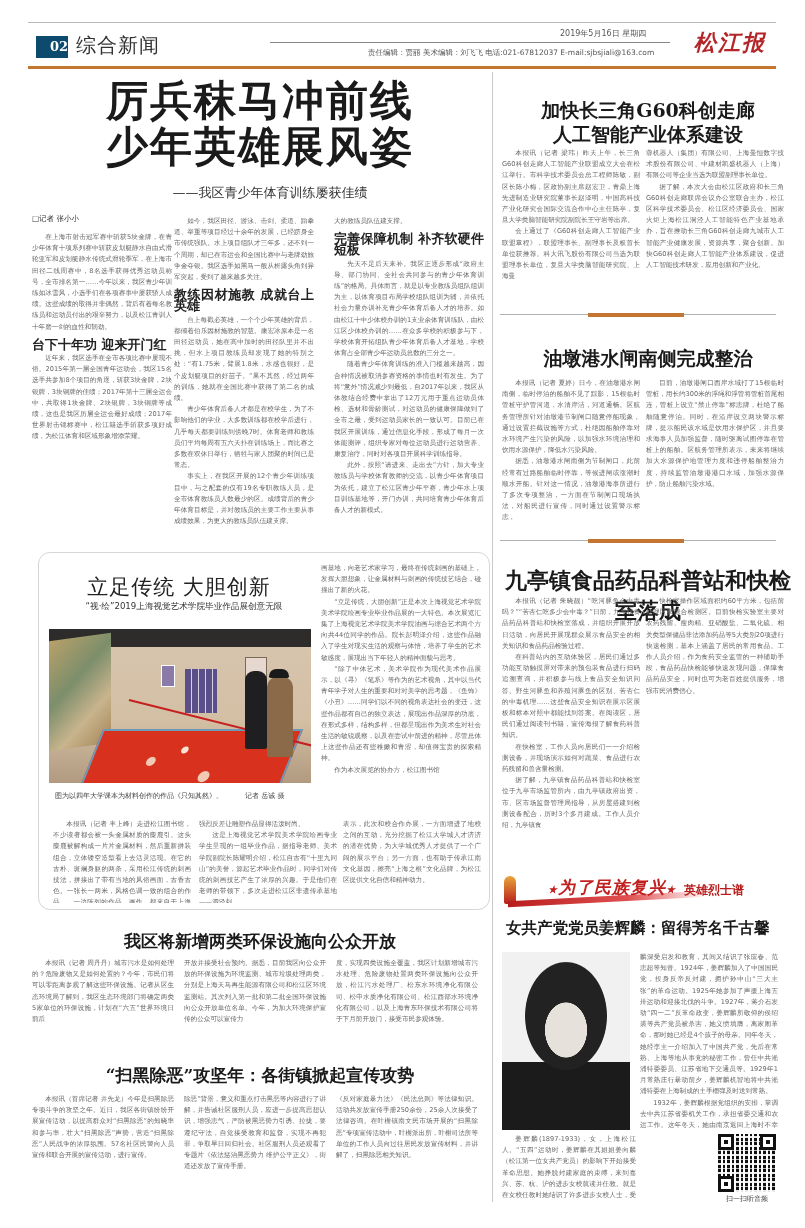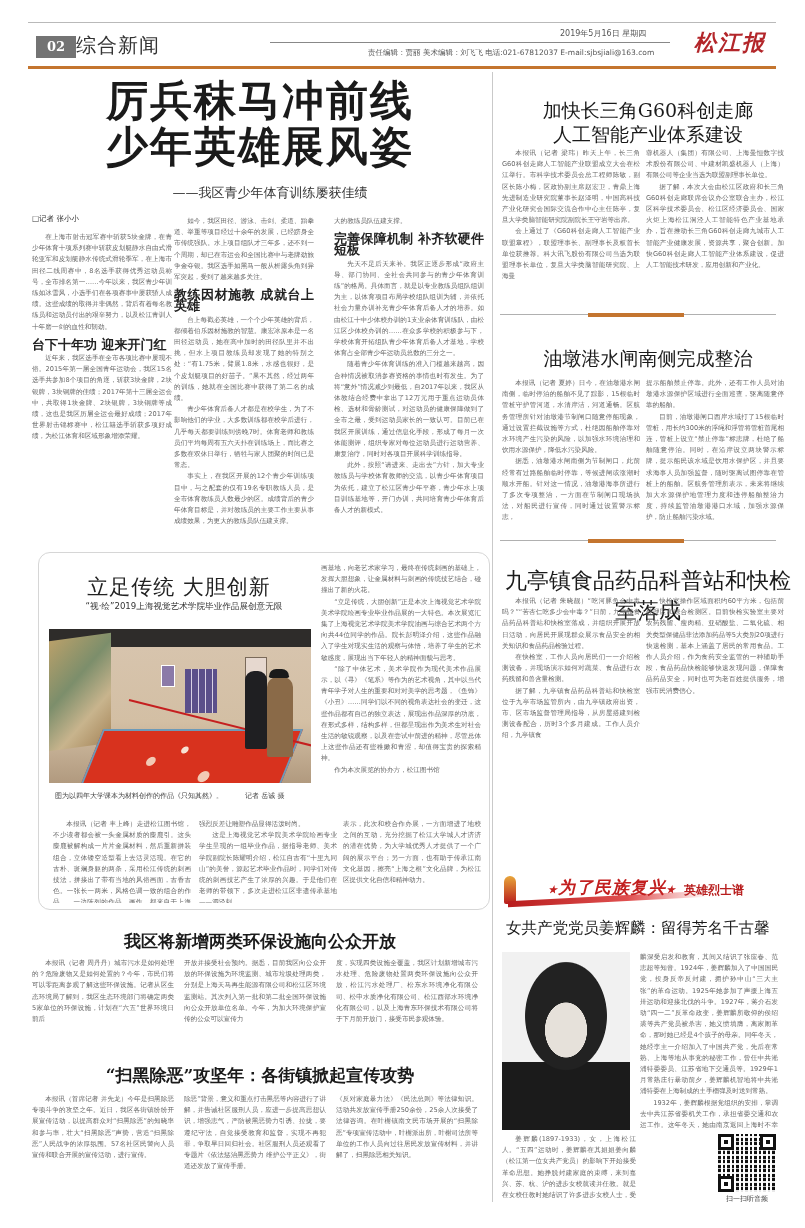--- a/index.html
+++ b/index.html
@@ -1,21 +1,21 @@
 <!DOCTYPE html>
 <html><head>
 <meta charset="utf-8">
 <style>
   * { box-sizing: border-box; margin: 0; padding: 0; }
   html, body { width: 805px; height: 1228px; background: #ffffff; overflow: hidden; }
   body { position: relative; font-family: "DejaVu Sans", sans-serif; color: #222; }
 
   
   .top-rule { position: absolute; left: 28px; top: 22px; width: 748px; height: 1px; background: #b9b9b9; }
-  .page-num { position: absolute; left: 36px; top: 36px; width: 40px; height: 22px; background: #737373; color: #fff; font-family: "DejaVu Serif", serif; font-size: 13px; font-weight: bold; text-align: center; line-height: 22px; }
+  .page-num { position: absolute; left: 36px; top: 36px; width: 32px; height: 22px; background: #0c4a6e; color: #fff; font-family: "DejaVu Serif", serif; font-size: 13px; font-weight: bold; text-align: right; line-height: 22px; }
   .section-title { position: absolute; left: 60px; top: 32px; font-family: "DejaVu Serif", serif; font-size: 20px; color: #333; letter-spacing: 1px; margin-left: 16px; }
   .mast-line { position: absolute; left: 270px; top: 42px; width: 400px; height: 1px; background: #888; }
   .mast-date { position: absolute; left: 560px; top: 28px; font-size: 8px; color: #555; }
   .mast-editors { position: absolute; left: 368px; top: 48px; font-size: 7.5px; color: #555; white-space: nowrap; }
   .mast-logo { position: absolute; left: 694px; top: 28px; font-family: "DejaVu Serif", serif; font-style: italic; font-weight: bold; font-size: 22px; color: #b3262a; letter-spacing: 2px; }
   .orange-rule { position: absolute; left: 28px; top: 66px; width: 748px; height: 3px; background: #c4752f; }
 
   
   .txt { font-family: "DejaVu Sans", sans-serif; font-size: 6.6px; line-height: 11.2px; color: #666; text-align: justify; overflow: hidden; }
   .txt p { text-indent: 2em; }
@@ -41,21 +41,21 @@
   .ph-man1 { position: absolute; left: 196px; top: 42px; width: 22px; height: 78px; background: #1f1f22; border-radius: 9px 9px 2px 2px; }
   .ph-man2 { position: absolute; left: 218px; top: 48px; width: 26px; height: 80px; background: #8a6a48; border-radius: 10px 10px 2px 2px; }
   .ph-hat { position: absolute; left: 220px; top: 40px; width: 20px; height: 9px; background: #1a1a1a; border-radius: 8px 8px 2px 2px; }
   .art-caption { position: absolute; left: 16px; top: 238px; font-size: 7px; color: #444; }
   .art-credit { position: absolute; left: 206px; top: 238px; font-size: 7px; color: #444; }
   .art-right { position: absolute; left: 282px; top: 10px; width: 160px; }
   .art-bottom { position: absolute; top: 266px; width: 138px; }
 
   
   .vrule-r { position: absolute; left: 492px; top: 72px; width: 1px; height: 1130px; background: #c9c9c9; }
-  .r-title { position: absolute; left: 500px; width: 296px; text-align: center; font-family: "DejaVu Serif", serif; font-weight: normal; color: #1a1a1a; }
+  .r-title { position: absolute; left: 500px; width: 296px; text-align: center; font-family: "DejaVu Serif", serif; font-weight: bold; color: #1a1a1a; }
   .r-col { position: absolute; width: 138px; }
   .sep { position: absolute; left: 500px; width: 276px; height: 1px; background: #b0b0b0; }
   .sep-bar { position: absolute; width: 96px; height: 4px; background: #c4752f; }
 
   
   .hero-banner { position: absolute; left: 500px; top: 874px; width: 290px; height: 38px; }
   .hb-red { position: absolute; left: 8px; top: 22px; width: 200px; height: 6px; background: linear-gradient(90deg,#b81d1d,#e05050 60%,rgba(224,80,80,0)); transform: skewY(-3deg); }
   .hb-flame { position: absolute; left: 4px; top: 2px; width: 12px; height: 28px; background: linear-gradient(#e8a63a,#b81d1d); border-radius: 6px 6px 2px 2px; }
   .hb-main { position: absolute; left: 48px; top: 2px; font-family: Liberation Sans, sans-serif; font-style: italic; font-size: 17px; color: #c21f1f; font-weight: bold; letter-spacing: 1px; }
   .hb-star { color: #c21f1f; font-size: 10px; }
@@ -162,30 +162,30 @@
 
 <div class="sep" style="top:314px;"></div>
 <div class="sep-bar" style="left:588px; top:313px;"></div>
 
 <div class="r-title" style="top:346px; font-size:19px;">油墩港水闸南侧完成整治</div>
 <div class="r-col txt" style="left:502px; top:378px; height:152px;">
   <p>本报讯（记者 夏婷）日今，在油墩港水闸南侧，临时停泊的船舶不见了踪影，15根临时管桩守护管河道，水清岸洁，河道通畅。区航务管理所针对油墩港节制闸口随意停船现象，通过设置拦截设施等方式，杜绝因船舶停靠对水环境产生污染的风险，以加强水环境治理和饮用水源保护，降低水污染风险。</p>
   <p>据悉，油墩港水闸南侧为节制闸口，此前经常有过路船舶临时停靠，等候进闸或涨潮时顺水开船。针对这一情况，油墩港海事所进行了多次专项整治，一方面在节制闸口现场执法，对船民进行宣传，同时通过设置警示标志，</p>
 </div>
 <div class="r-col txt" style="left:646px; top:378px; height:152px;">
-  <p style="text-indent:0">提示船舶禁止停靠。此外，还有工作人员对油墩港水源保护区域进行全面巡查，驱离随意停靠的船舶。</p>
   <p>目前，油墩港闸口西岸水域打了15根临时管桩，用长约300米的浮绳和浮管将管桩首尾相连，管桩上设立“禁止停靠”标志牌，杜绝了船舶随意停泊。同时，在沿岸设立两块警示标牌，提示船民该水域是饮用水保护区，并且要求海事人员加强监督，随时驱离试图停靠在管桩上的船舶。区航务管理所表示，未来将继续加大水源保护地管理力度和违停船舶整治力度，持续监管油墩港港口水域，加强水源保护，防止船舶污染水域。</p>
 </div>
 
 <div class="sep" style="top:540px;"></div>
 <div class="sep-bar" style="left:588px; top:539px;"></div>
 
 <div class="r-title" style="top:566px; font-size:22px;">九亭镇食品药品科普站和快检室落成</div>
 <div class="r-col txt" style="left:502px; top:596px; height:262px;">
   <p>本报讯（记者 朱晓靓）“吃河豚鱼会中毒吗？”“苦杏仁吃多少会中毒？”日前，九亭镇食品药品科普站和快检室落成，并组织开展开放日活动，向居民开展现群众展示食品安全的相关知识和食品药品检验过程。</p>
+  <p>在科普站内的互动体验区，居民们通过多功能互动触摸屏对带来的预包装食品进行扫码追溯查询，并积极参与线上食品安全知识问答。野生河豚鱼和养殖河豚鱼的区别、苦杏仁的中毒机理……这些食品安全知识在展示区展板和标本对照中都能找到答案。在阅读区，居民们通过阅读刊书籍，宣传海报了解食药科普知识。</p>
   <p>在快检室，工作人员向居民们一一介绍检测设备，并现场演示如何对蔬菜、食品进行农药残留和兽含量检测。</p>
   <p>据了解，九亭镇食品药品科普站和快检室位于九亭市场监管所内，由九亭镇政府出资，市、区市场监督管理局指导，从房屋搭建到检测设备配合，历时3个多月建成。工作人员介绍，九亭镇食</p>
 </div>
 <div class="r-col txt" style="left:646px; top:596px; height:262px;">
   <p>快检室操作区域面积约60平方米，包括前处理区和综合检测区。目前快检实验室主要对农药残留、瘦肉精、亚硝酸盐、二氧化硫、相关类型保健品非法添加药品等5大类别20项进行快速检测，基本上涵盖了居民的常用食品。工作人员介绍，作为食药安全监管的一种辅助手段，食品药品快检能够快速发现问题，保障食品药品安全，同时也可为老百姓提供服务，增强市民消费信心。</p>
 </div>
 
 <div class="hero-banner">
   <div class="hb-flame"></div>
   <div class="hb-red"></div>

